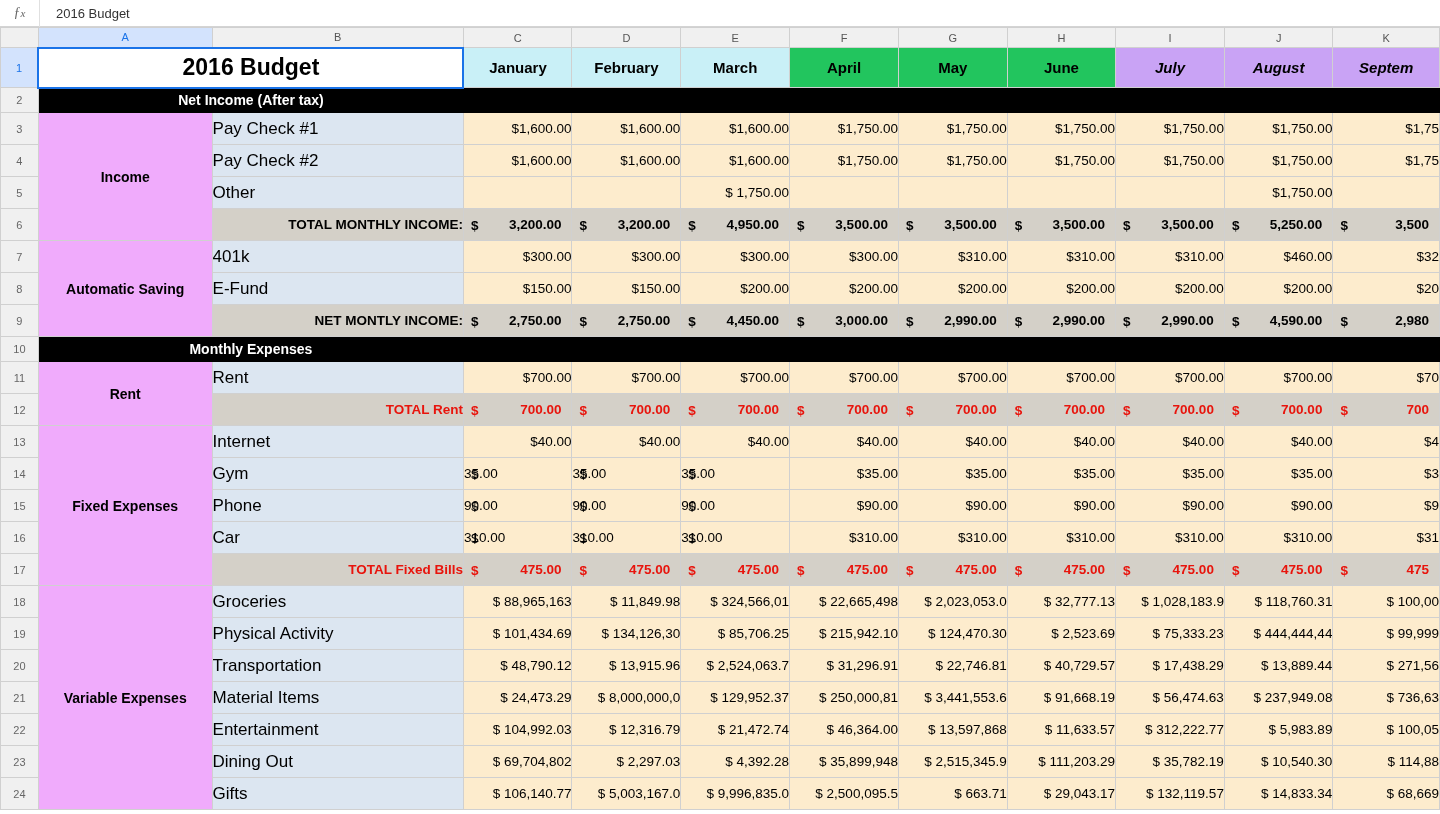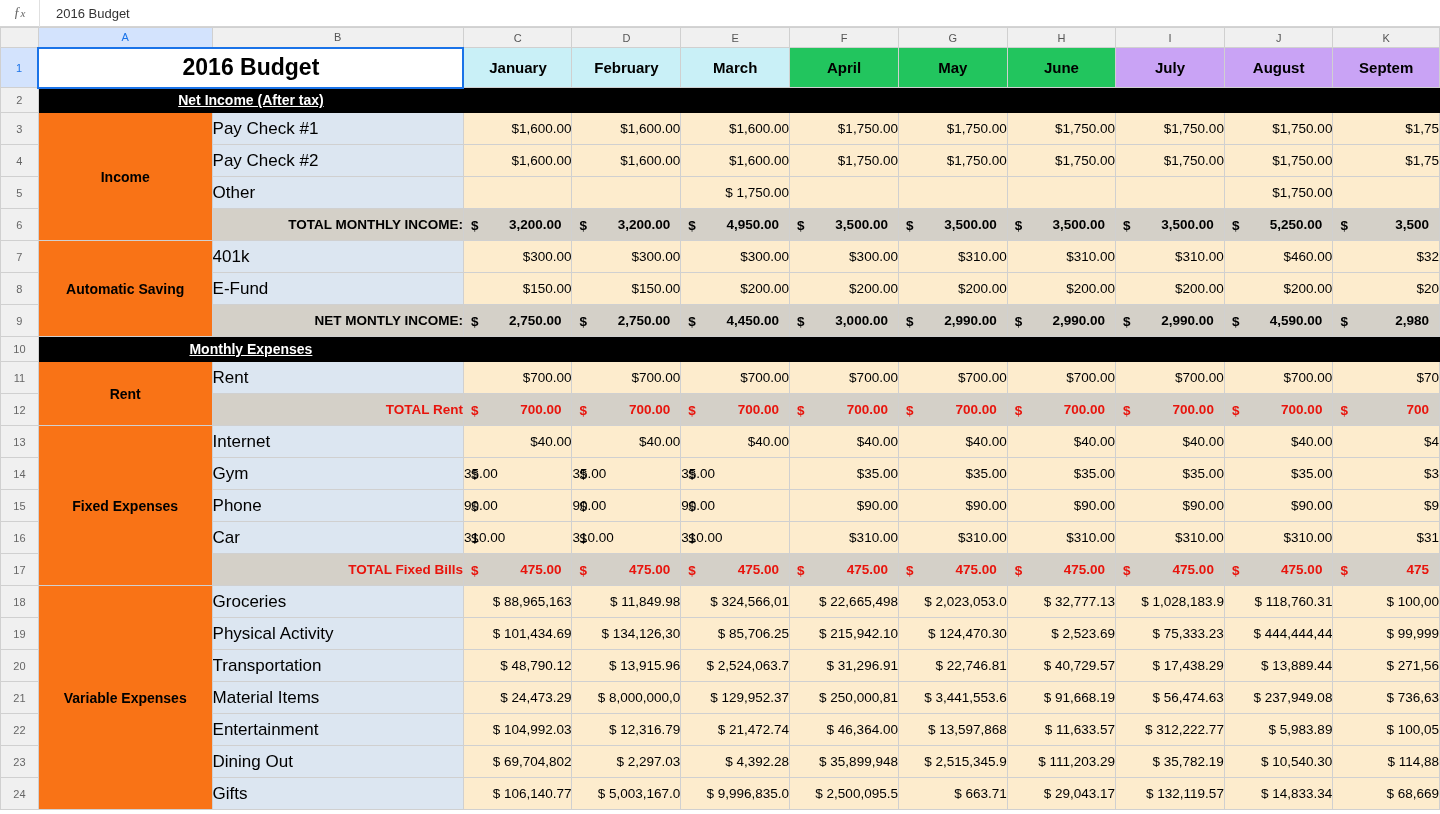--- a/index.html
+++ b/index.html
@@ -84,33 +84,32 @@
 
   
   .title-cell {
     font-size: 23px; font-weight: bold; text-align: center;
     background: #fff; border: 2px solid #1a73e8 !important;
   }
   
   .mh { font-size: 15px; font-weight: bold; text-align: center; margin-left: 32px; }
   .mh-blue  { background: #c9f0f7; }
   .mh-pink  { background: #22c55e; text-align: center; }
-  .mh-purp  { background: #c9a3f5; }
+  .mh-purp  { background: #c9a3f5; font-style: italic; }
 
   
   .banner {
     background: #000; color: #fff; font-weight: bold;
     font-size: 14px; text-align: center; height: 22px;
     border: 1px solid #000 !important;
-    text-decoration: underline;
   }
   .banner-blank { background: #000; border: 1px solid #000 !important; height: 25px; }
 
   
-  .labelA { background: #f97316; font-weight: bold; font-size: 14px; text-align: center; }
+  .labelA { background: #f0abfc; font-weight: bold; font-size: 14px; text-align: center; }
   
   .labelB { background: #dce6f1; font-size: 17px; padding-left: 8px; }
   
   .money { background: #fdeccd; font-size: 13.5px; text-align: right; padding-right: 8px; }
   .money-split { background: #fdeccd; font-size: 13.5px; position: relative; }
   .money-split .dollar { position: absolute; left: 7px; top: 50%; transform: translateY(-50%); }
   .money-split .val { display: block; text-align: left; padding-right: 8px; }
 
   
   .tot-label {

